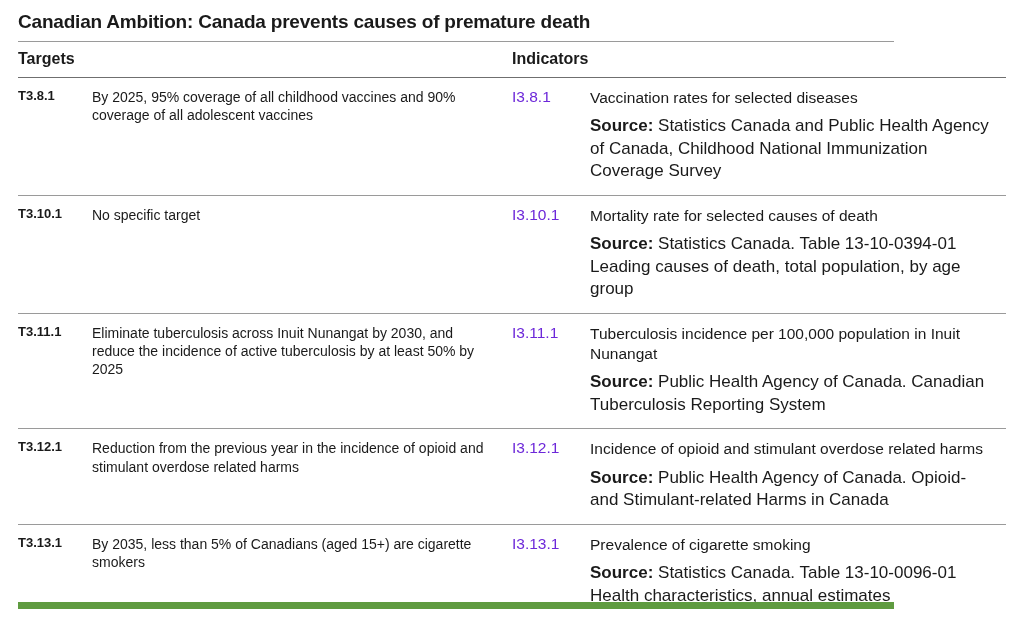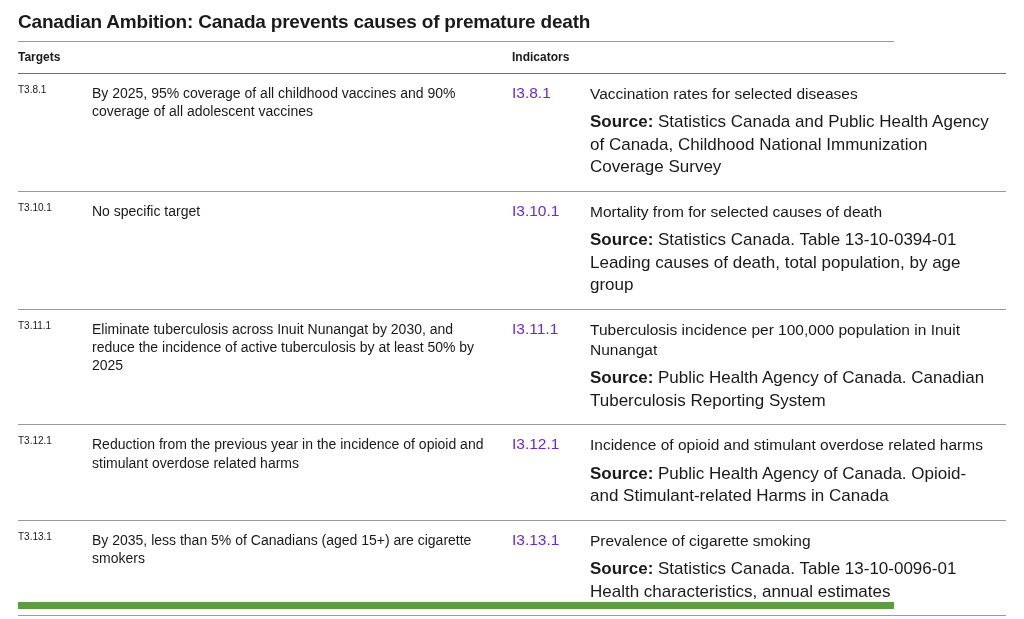--- a/index.html
+++ b/index.html
@@ -38,38 +38,39 @@
     border-collapse: collapse;
     table-layout: fixed;
   }
   col.c-tcode { width: 74px; }
   col.c-ttext { width: 418px; }
   col.c-icode { width: 80px; }
   col.c-itext { width: 416px; }
 
   th.head {
     text-align: left;
-    font-size: 12px;
+    font-size: 16px;
     font-weight: bold;
     color: #1a1a1a;
     padding: 8px 6px 9px 0;
     border-bottom: 1px solid #6f6f6f;
     vertical-align: bottom;
   }
   th.head.indicators { padding-left: 2px; }
 
   td {
     vertical-align: top;
     border-bottom: 1px solid #9a9a9a;
     padding: 10px 10px 12px 0;
   }
   td.code {
-    font-size: 10px;
+    font-size: 13px;
     color: #1a1a1a;
     white-space: nowrap;
+    font-weight: bold;
   }
   td.text {
     font-size: 14px;
     line-height: 1.30;
     color: #1a1a1a;
     padding-right: 22px;
   }
   td.icode {
     font-size: 15.5px;
     color: #6d28d9;
@@ -130,21 +131,21 @@
         <td class="itext">
           <span class="ind-name">Vaccination rates for selected diseases</span>
           <span class="source"><b>Source:</b> <span>Statistics Canada and Public Health Agency of Canada, Childhood National Immunization Coverage Survey</span></span>
         </td>
       </tr>
       <tr>
         <td class="code">T3.10.1</td>
         <td class="text">No specific target</td>
         <td class="icode">I3.10.1</td>
         <td class="itext">
-          <span class="ind-name">Mortality from for selected causes of death</span>
+          <span class="ind-name">Mortality rate for selected causes of death</span>
           <span class="source"><b>Source:</b> <span>Statistics Canada. Table 13-10-0394-01 Leading causes of death, total population, by age group</span></span>
         </td>
       </tr>
       <tr>
         <td class="code">T3.11.1</td>
         <td class="text">Eliminate tuberculosis across Inuit Nunangat by 2030, and reduce the incidence of active tuberculosis by at least 50% by 2025</td>
         <td class="icode">I3.11.1</td>
         <td class="itext">
           <span class="ind-name">Tuberculosis incidence per 100,000 population in Inuit Nunangat</span>
           <span class="source"><b>Source:</b> <span>Public Health Agency of Canada. Canadian Tuberculosis Reporting System</span></span>

